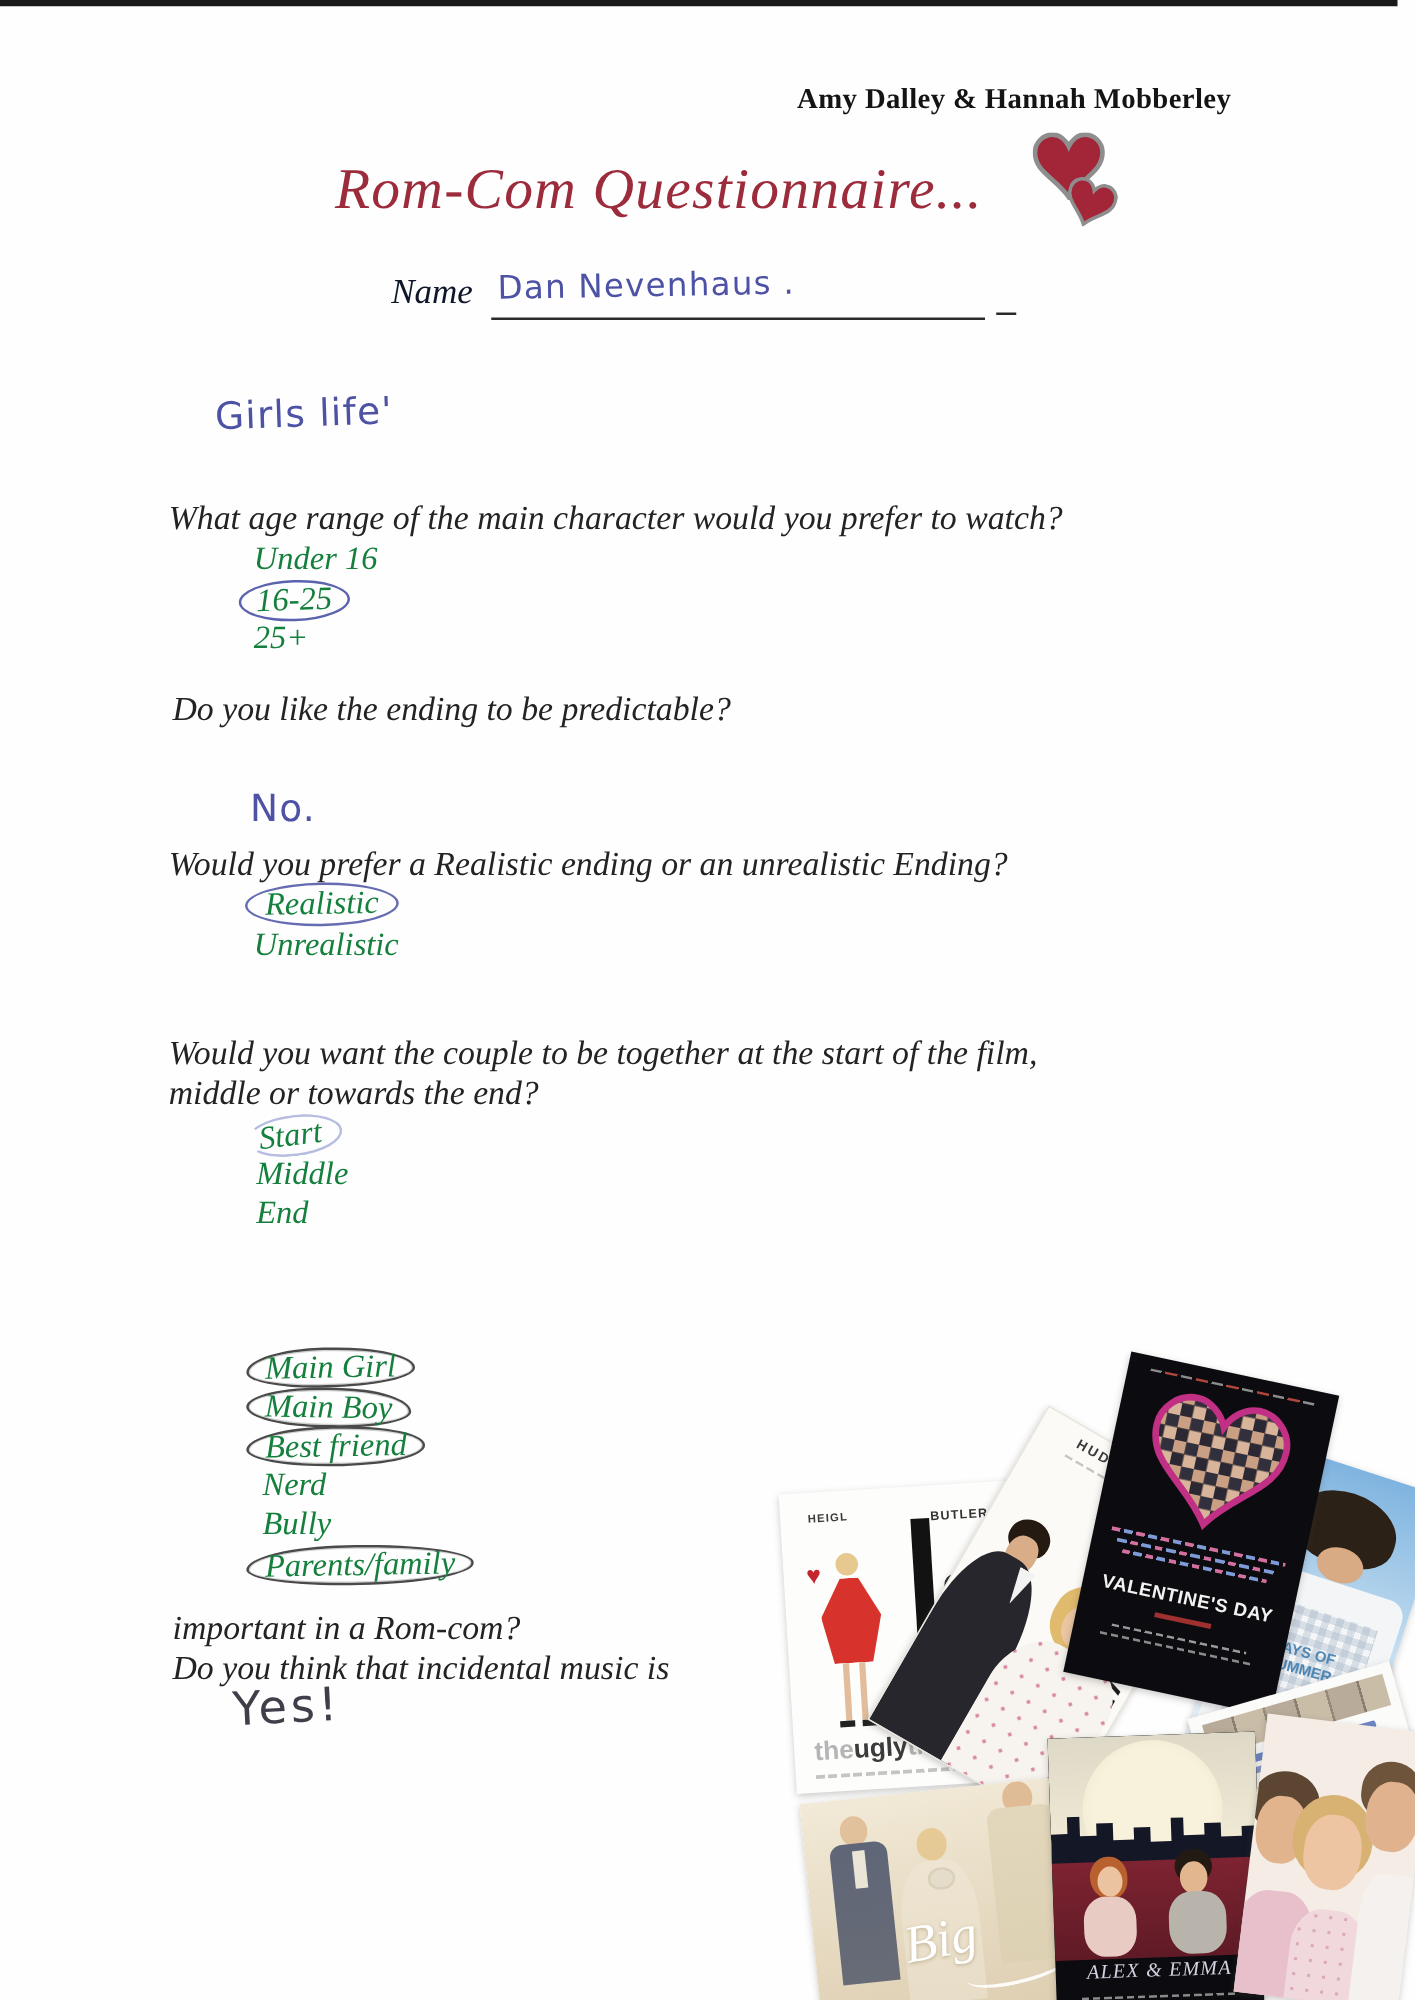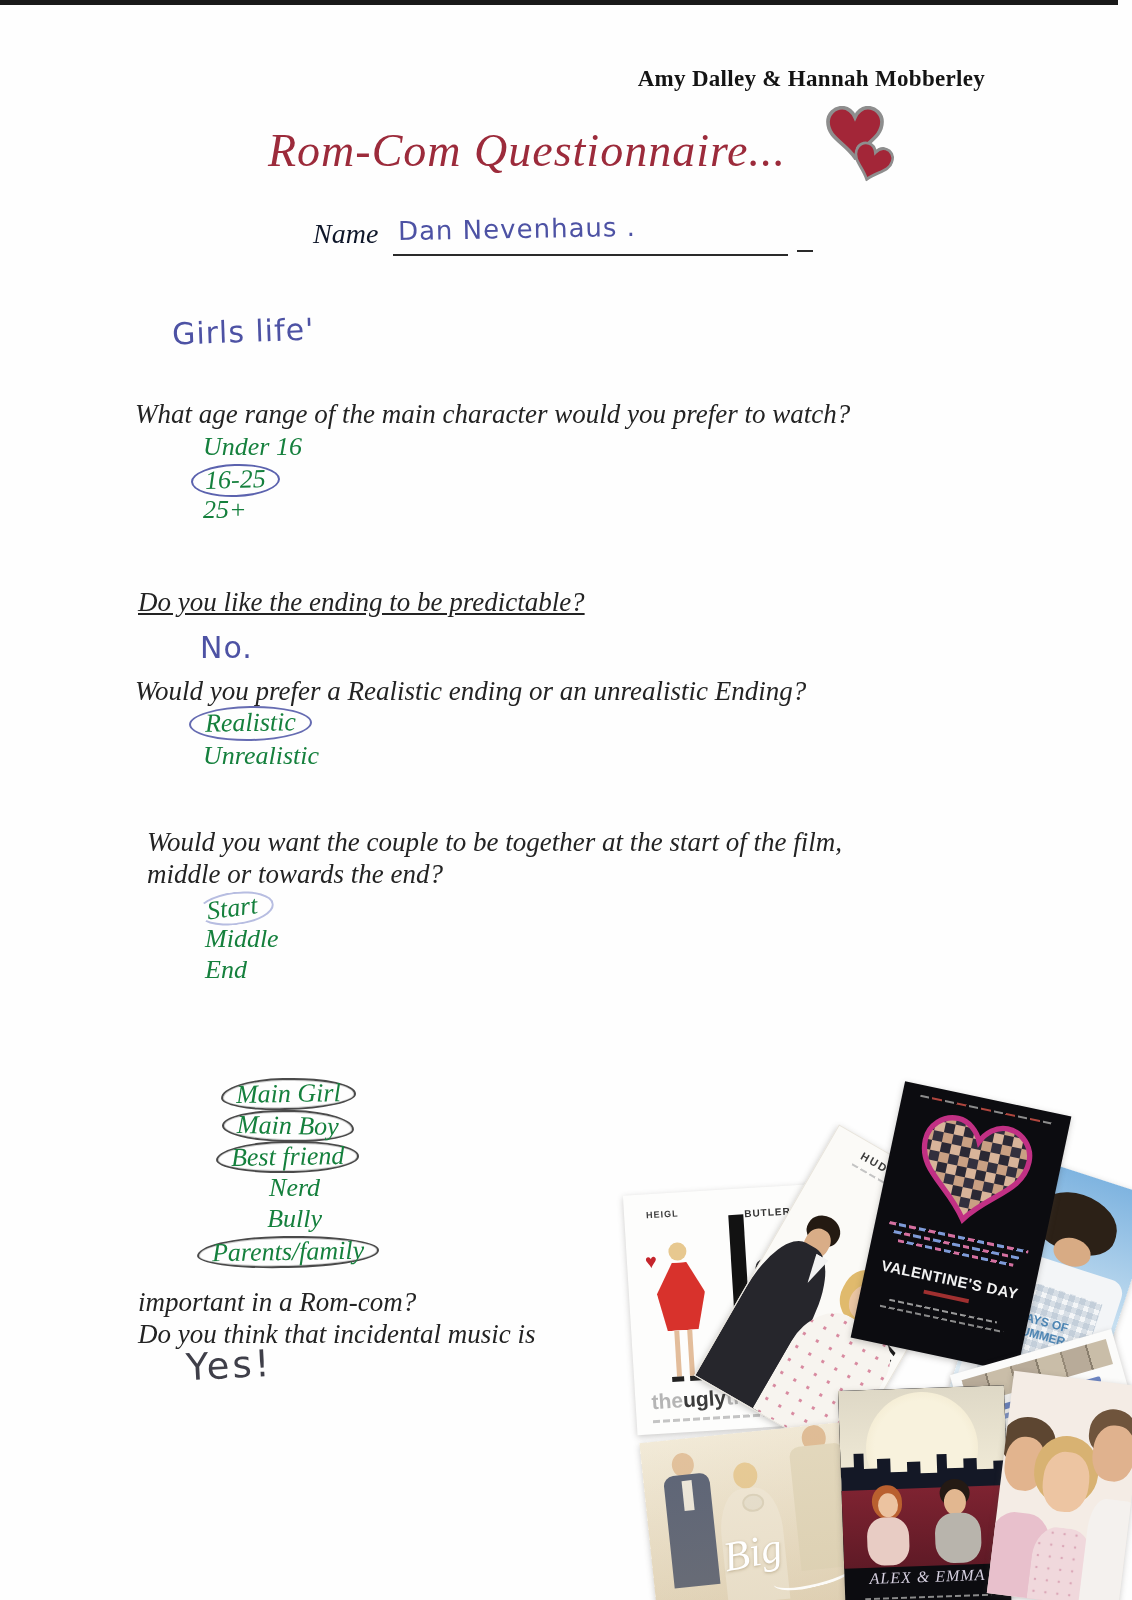--- a/index.html
+++ b/index.html
@@ -78,40 +78,40 @@
 
   <div class="hw hw-a1">Girls life'</div>
 
   <div class="q" style="left:135px;top:398px;">What age range of the main character would you prefer to watch?</div>
   <div class="opts" style="left:203px;top:432px;">
     <div class="opt-row"><span class="opt">Under 16</span></div>
     <div class="opt-row"><span class="opt circ-ink">16-25</span></div>
     <div class="opt-row"><span class="opt">25+</span></div>
   </div>
 
-  <div class="q" style="left:138px;top:586px;text-decoration:underline;">Do you like the ending to be predictable?</div>
+  <div class="q" style="left:138px;top:551px;">Do you like the ending to be predictable?</div>
   <div class="hw hw-a3">No.</div>
 
   <div class="q" style="left:135px;top:675px;">Would you prefer a Realistic ending or an unrealistic Ending?</div>
-  <div class="opts" style="left:203px;top:706px;">
+  <div class="opts" style="left:203px;top:706px;text-align:right;">
     <div class="opt-row" style="height:35px;"><span class="opt circ-ink-2">Realistic</span></div>
     <div class="opt-row"><span class="opt">Unrealistic</span></div>
   </div>
 
-  <div class="q q-wrap" style="left:135px;top:826px;white-space:normal;width:840px;margin-left:12px;">
+  <div class="q q-wrap" style="left:135px;top:826px;white-space:normal;width:840px;">
     <span class="ln">Would you want the couple to be together at the start of the film,</span>
     <span class="ln">middle or towards the end?</span>
   </div>
   <div class="opts" style="left:205px;top:892px;">
     <div class="opt-row"><span class="opt circ-ink-faint">Start</span></div>
     <div class="opt-row"><span class="opt">Middle</span></div>
     <div class="opt-row"><span class="opt">End</span></div>
   </div>
 
-  <div class="opts" style="left:210px;top:1078px;text-align:center;">
+  <div class="opts" style="left:210px;top:1078px;">
     <div class="opt-row"><span class="opt circ-pencil rp1">Main Girl</span></div>
     <div class="opt-row"><span class="opt circ-pencil rp2">Main Boy</span></div>
     <div class="opt-row"><span class="opt circ-pencil rp3">Best friend</span></div>
     <div class="opt-row"><span class="opt">Nerd</span></div>
     <div class="opt-row"><span class="opt">Bully</span></div>
     <div class="opt-row"><span class="opt circ-pencil rp4">Parents/family</span></div>
   </div>
 
   <div class="q q-wrap" style="left:138px;top:1286px;white-space:normal;width:470px;">
     <span class="ln">important in a Rom-com?</span>

